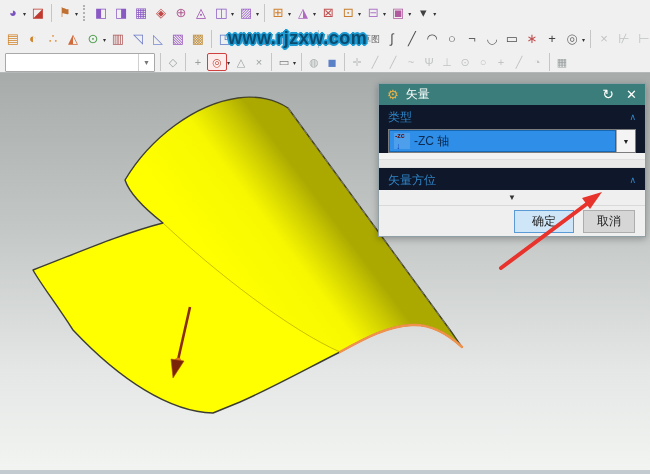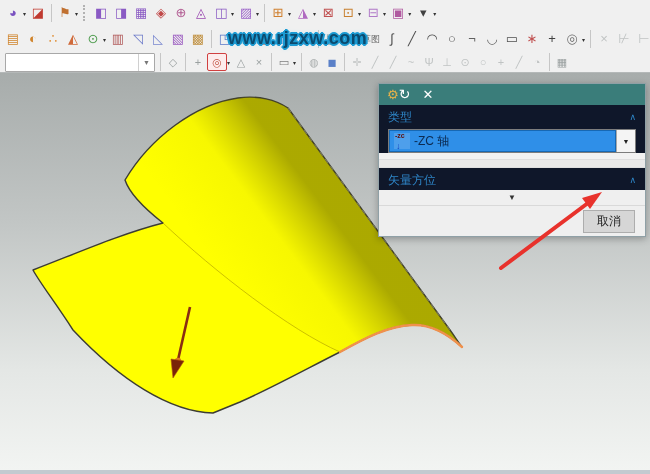--- a/index.html
+++ b/index.html
@@ -213,20 +213,21 @@
       <circle cx="178" cy="289" r="3.2" fill="#e07818"></circle>
       <polygon points="171,287 184,289 173,306" fill="#7a2408" stroke="#b05010" stroke-width="0.6"></polygon>
     </g>
   </svg>
 </div>
 <div class="bottomstrip"></div>
 
 <div class="dialog">
   <div class="dlg-title">
     <span class="gear">⚙</span>
+    <span class="ttl">矢量</span>
     <span class="reset">↻</span>
     <span class="close">✕</span>
   </div>
 
   <div class="sec">
     <div class="sec-label">
       <span>类型</span>
       <span class="chev">∧</span>
     </div>
     <div class="dd">
@@ -247,20 +248,21 @@
     <div class="sec-label">
       <span>矢量方位</span>
       <span class="chev">∧</span>
     </div>
   </div>
 
   <div class="expand-row">▼</div>
   <div class="dlg-sep"></div>
 
   <div class="footer">
+    <div class="btn ok">确定</div>
     <div class="btn cancel">取消</div>
   </div>
 </div>
 
 <svg class="overlay-svg" width="650" height="474" viewBox="0 0 650 474">
   <line x1="501" y1="268" x2="588" y2="203" stroke="#e8322c" stroke-width="4" stroke-linecap="round"></line>
   <polygon points="602,192 590,209 582,198" fill="#e8322c"></polygon>
 </svg>
 
 </body></html>

